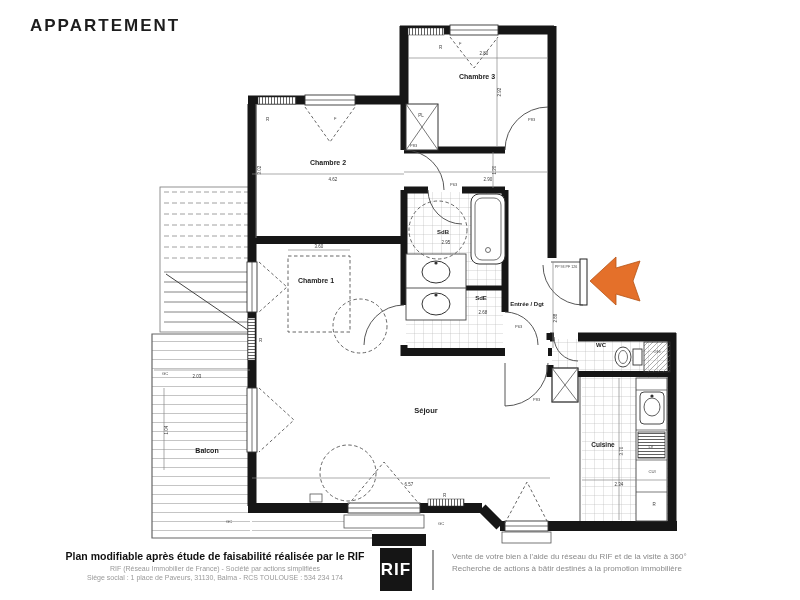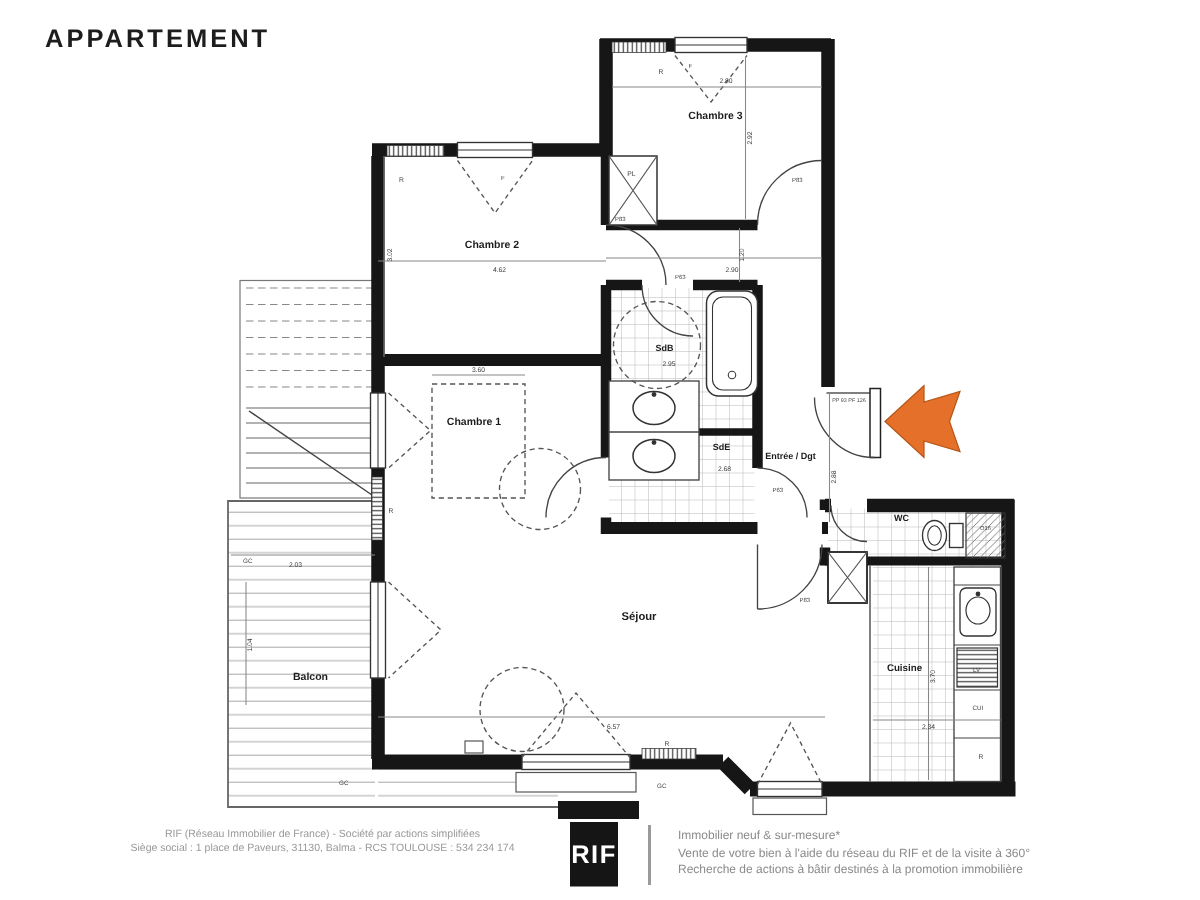--- a/index.html
+++ b/index.html
@@ -259,23 +259,23 @@
     <text class="tiny" x="488" y="181" font-size="4.5" text-anchor="middle">2.90</text>
     <text class="tiny" x="496" y="170" font-size="4.5" text-anchor="middle" transform="rotate(-90 496 170)">1.20</text>
 
     <text class="tiny" x="334" y="120" font-size="4">F</text>
     <text class="tiny" x="459" y="45" font-size="4">F</text>
   </g>
 </svg>
 
 <div class="footer">
   <div class="f-left">
+    <div class="f-bold">Plan modifiable après étude de faisabilité réalisée par le RIF</div>
     <div class="f-small">RIF (Réseau Immobilier de France) - Société par actions simplifiées</div>
     <div class="f-small" style="margin-top:0;">Siège social : 1 place de Paveurs, 31130, Balma - RCS TOULOUSE : 534 234 174</div>
   </div>
   <div class="f-logo">RIF</div>
   <div class="f-sep"></div>
   <div class="f-right">
-    <div>Immobilier neuf &amp; sur-mesure*</div>
     <div>Vente de votre bien à l'aide du réseau du RIF et de la visite à 360°</div>
     <div>Recherche de actions à bâtir destinés à la promotion immobilière</div>
   </div>
 </div>
 
 </body></html>

